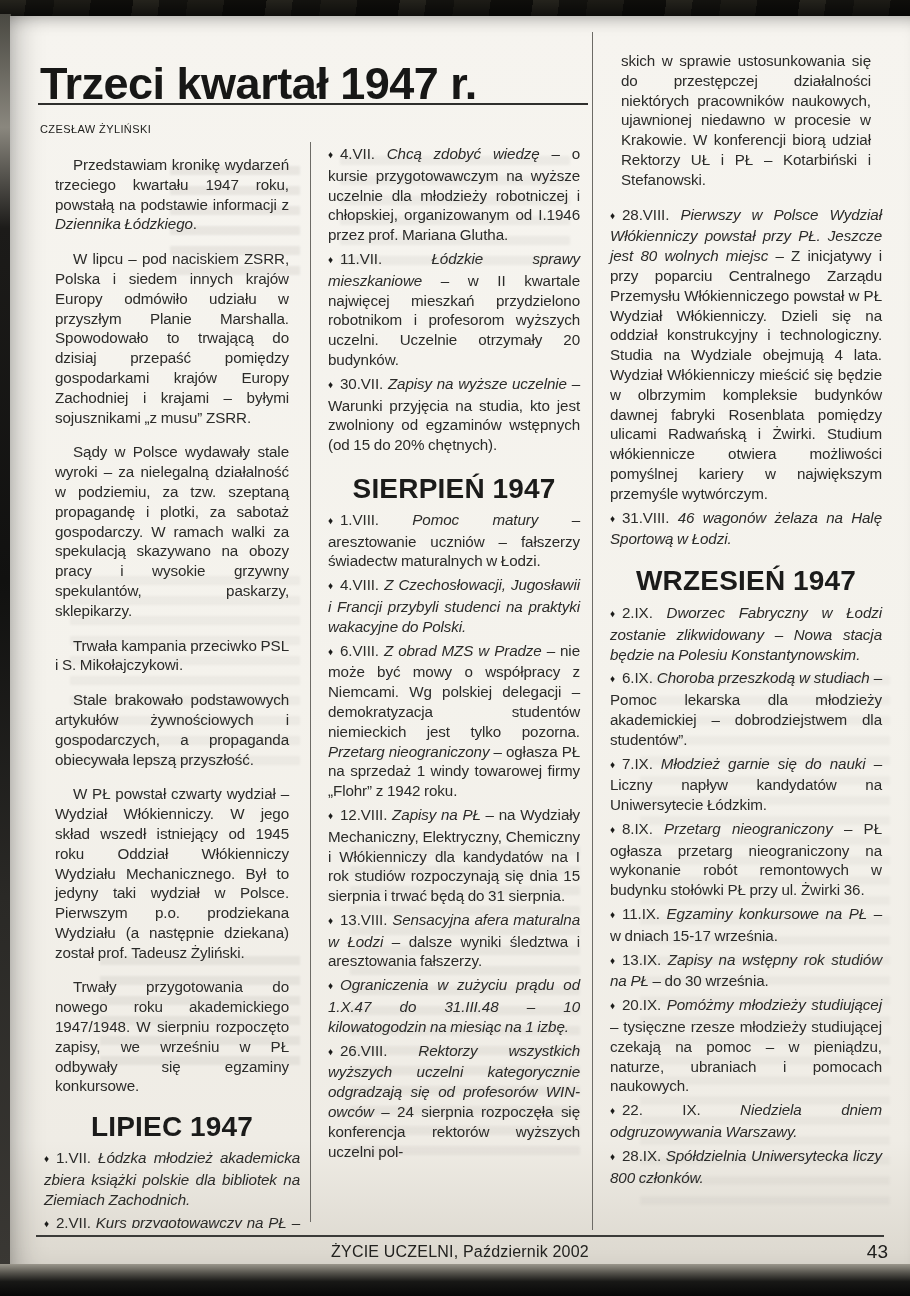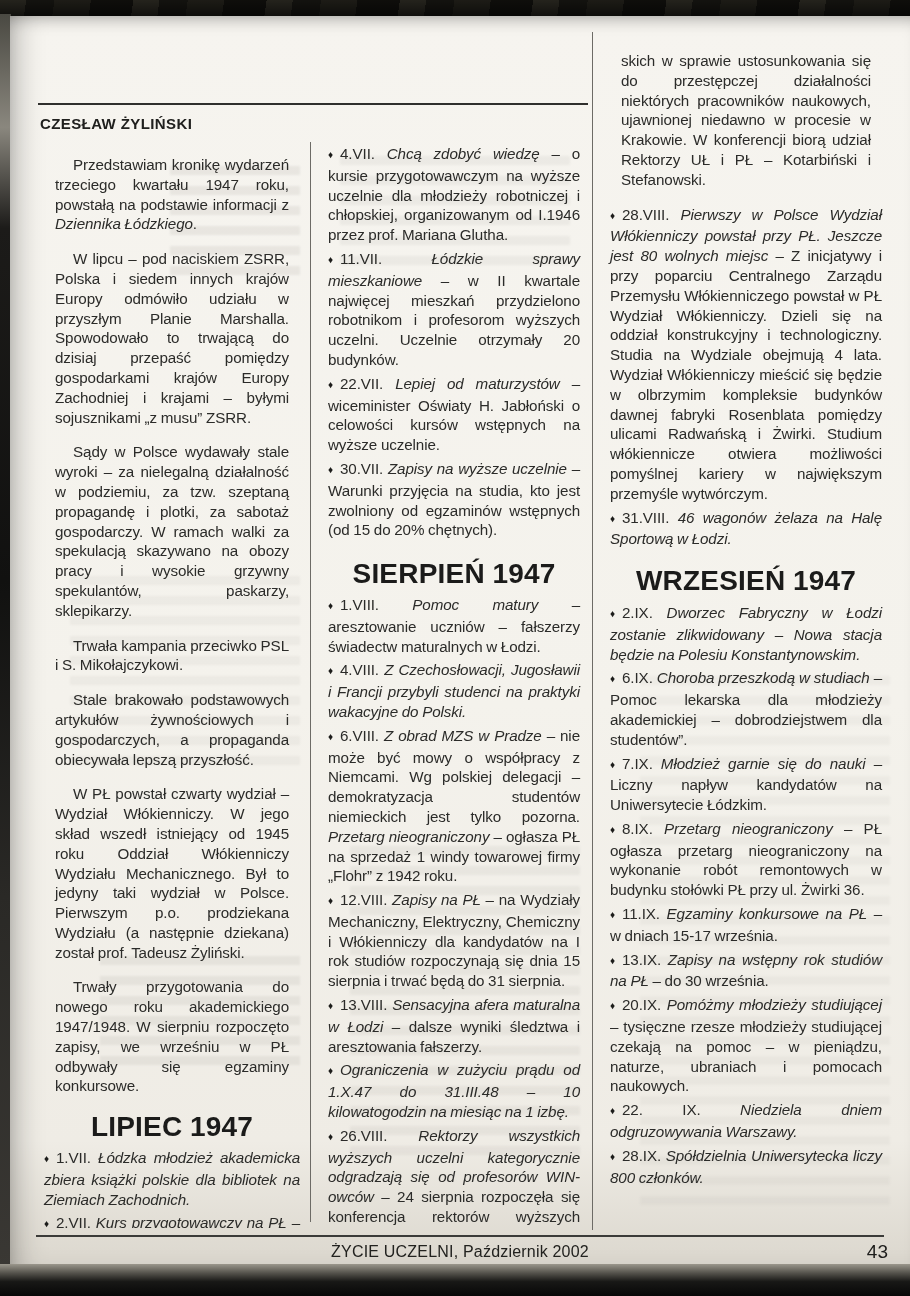--- a/index.html
+++ b/index.html
@@ -29,22 +29,22 @@
     background:linear-gradient(180deg,#f6f4ef 0%,#f4f2ec 55%,#efece5 90%,#ddd9d0 99%);
     box-shadow:inset 20px 0 34px -22px rgba(0,0,0,.45), inset 0 14px 18px -14px rgba(0,0,0,.35);
   }
   .title{
     position:absolute;left:30px;top:12px;width:552px;
     font-size:45px;font-weight:700;letter-spacing:-0.5px;color:#171716;
     white-space:nowrap;
   }
   .title-rule{position:absolute;left:28px;top:87px;width:550px;height:2px;background:#2f2f2d;}
   .author{
-    position:absolute;left:30px;top:99px;
-    font-size:15px;font-weight:700;letter-spacing:.4px;color:#20201e;
+    position:absolute;left:30px;top:107px;
+    font-size:11px;font-weight:400;letter-spacing:.4px;color:#20201e;
   }
   .col{
     position:absolute;color:#2b2b29;
     font-size:15.2px;line-height:19.8px;text-align:justify;
     word-spacing:-0.4px;letter-spacing:-0.1px;
     overflow:hidden;
   }
   .col-1{left:30px;top:124px;width:264px;height:1088px;}
   .col-2{left:314px;top:124px;width:260px;height:1088px;}
   .col-3{left:596px;top:20px;width:280px;height:1192px;}
@@ -91,20 +91,21 @@
 
 <div class="page">
 
   <div class="ghost g1"></div>
   <div class="ghost g2"></div>
   <div class="ghost g3"></div>
   <div class="ghost g4"></div>
   <div class="ghost g5"></div>
   <div class="ghost g6"></div>
 
+  <h1 class="title">Trzeci kwartał 1947 r.</h1>
   <div class="title-rule"></div>
   <div class="author">CZESŁAW ŻYLIŃSKI</div>
 
   <div class="col col-1">
     <div>
         <p class="para"><span>Przedstawiam kronikę wydarzeń trzeciego kwartału 1947 roku, powstałą na podstawie informacji z </span><i>Dziennika Łódzkiego</i><span>.</span></p>
         <p class="para"><span>W lipcu – pod naciskiem ZSRR, Polska i siedem innych krajów Europy odmówiło udziału w przyszłym Planie Marshalla. Spowodowało to trwającą do dzisiaj przepaść pomiędzy gospodarkami krajów Europy Zachodniej i krajami – byłymi sojusznikami „z musu” ZSRR.</span></p>
         <p class="para"><span>Sądy w Polsce wydawały stale wyroki – za nielegalną działalność w podziemiu, za tzw. szeptaną propagandę i plotki, za sabotaż gospodarczy. W ramach walki za spekulacją skazywano na obozy pracy i wysokie grzywny spekulantów, paskarzy, sklepikarzy.</span></p>
         <p class="para"><span>Trwała kampania przeciwko PSL i S. Mikołajczykowi.</span></p>
         <p class="para"><span>Stale brakowało podstawowych artykułów żywnościowych i gospodarczych, a propaganda obiecywała lepszą przyszłość.</span></p>
@@ -117,21 +118,20 @@
         <p class="entry"><span class="bullet">♦</span><span>2.VII. </span><i>Kurs przygotowawczy na PŁ</i><span> – Koło Mechaników Studentów PŁ organizuje dla nowych studentów kurs przygotowawczy od 23 lipca, trwający 6 tygodni. Wykładają starsi asystenci.</span></p>
       </div>
   </div>
 
   <div class="vdiv vdiv-1"></div>
 
   <div class="col col-2">
     <div>
         <p class="entry"><span class="bullet">♦</span><span>4.VII. </span><i>Chcą zdobyć wiedzę</i><span> – o kursie przygotowawczym na wyższe uczelnie dla młodzieży robotniczej i chłopskiej, organizowanym od I.1946 przez prof. Mariana Glutha.</span></p>
         <p class="entry"><span class="bullet">♦</span><span>11.VII. </span><i>Łódzkie sprawy mieszkaniowe</i><span> – w II kwartale najwięcej mieszkań przydzielono robotnikom i profesorom wyższych uczelni. Uczelnie otrzymały 20 budynków.</span></p>
-        <p class="entry"><span class="bullet">♦</span><span>22.VII. </span><i>Lepiej od maturzystów</i><span> – wiceminister Oświaty H. Jabłoński o celowości kursów wstępnych na wyższe uczelnie.</span></p>
         <p class="entry"><span class="bullet">♦</span><span>30.VII. </span><i>Zapisy na wyższe uczelnie</i><span> – Warunki przyjęcia na studia, kto jest zwolniony od egzaminów wstępnych (od 15 do 20% chętnych).</span></p>
       </div>
     <h2 class="section-heading">SIERPIEŃ 1947</h2>
     <div>
         <p class="entry"><span class="bullet">♦</span><span>1.VIII. </span><i>Pomoc matury</i><span> – aresztowanie uczniów – fałszerzy świadectw maturalnych w Łodzi.</span></p>
         <p class="entry"><span class="bullet">♦</span><span>4.VIII. </span><i>Z Czechosłowacji, Jugosławii i Francji przybyli studenci na praktyki wakacyjne do Polski.</i></p>
         <p class="entry"><span class="bullet">♦</span><span>6.VIII. </span><i>Z obrad MZS w Pradze</i><span> – nie może być mowy o współpracy z Niemcami. Wg polskiej delegacji – demokratyzacja studentów niemieckich jest tylko pozorna. </span><i>Przetarg nieograniczony</i><span> – ogłasza PŁ na sprzedaż 1 windy towarowej firmy „Flohr” z 1942 roku.</span></p>
         <p class="entry"><span class="bullet">♦</span><span>12.VIII. </span><i>Zapisy na PŁ</i><span> – na Wydziały Mechaniczny, Elektryczny, Chemiczny i Włókienniczy dla kandydatów na I rok studiów rozpoczynają się dnia 15 sierpnia i trwać będą do 31 sierpnia.</span></p>
         <p class="entry"><span class="bullet">♦</span><span>13.VIII. </span><i>Sensacyjna afera maturalna w Łodzi</i><span> – dalsze wyniki śledztwa i aresztowania fałszerzy.</span></p>
         <p class="entry"><span class="bullet">♦</span><i>Ograniczenia w zużyciu prądu od 1.X.47 do 31.III.48 – 10 kilowatogodzin na miesiąc na 1 izbę.</i></p>

